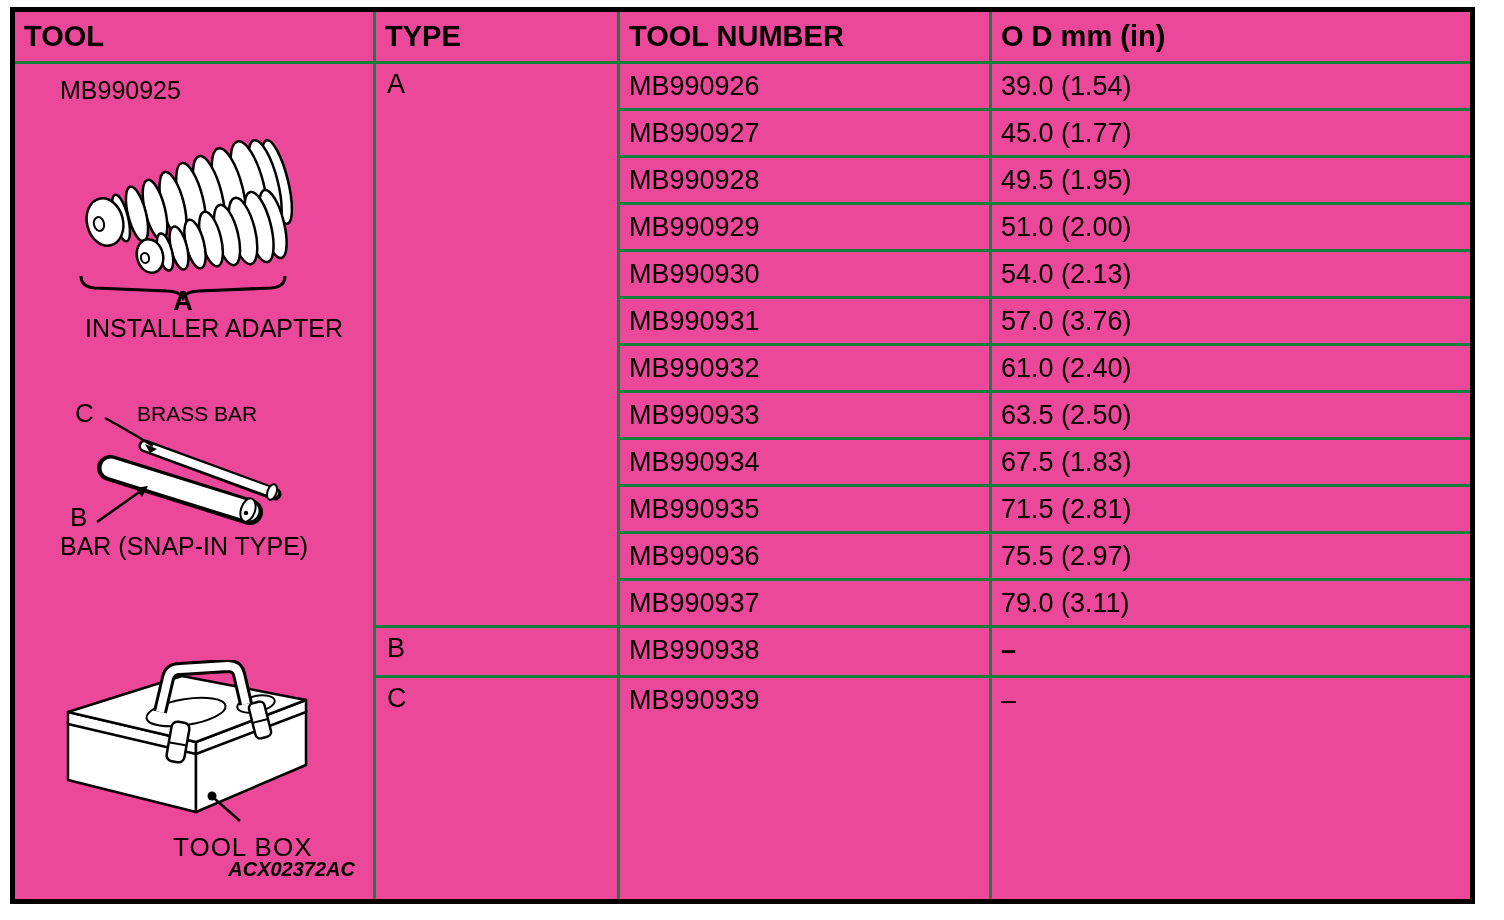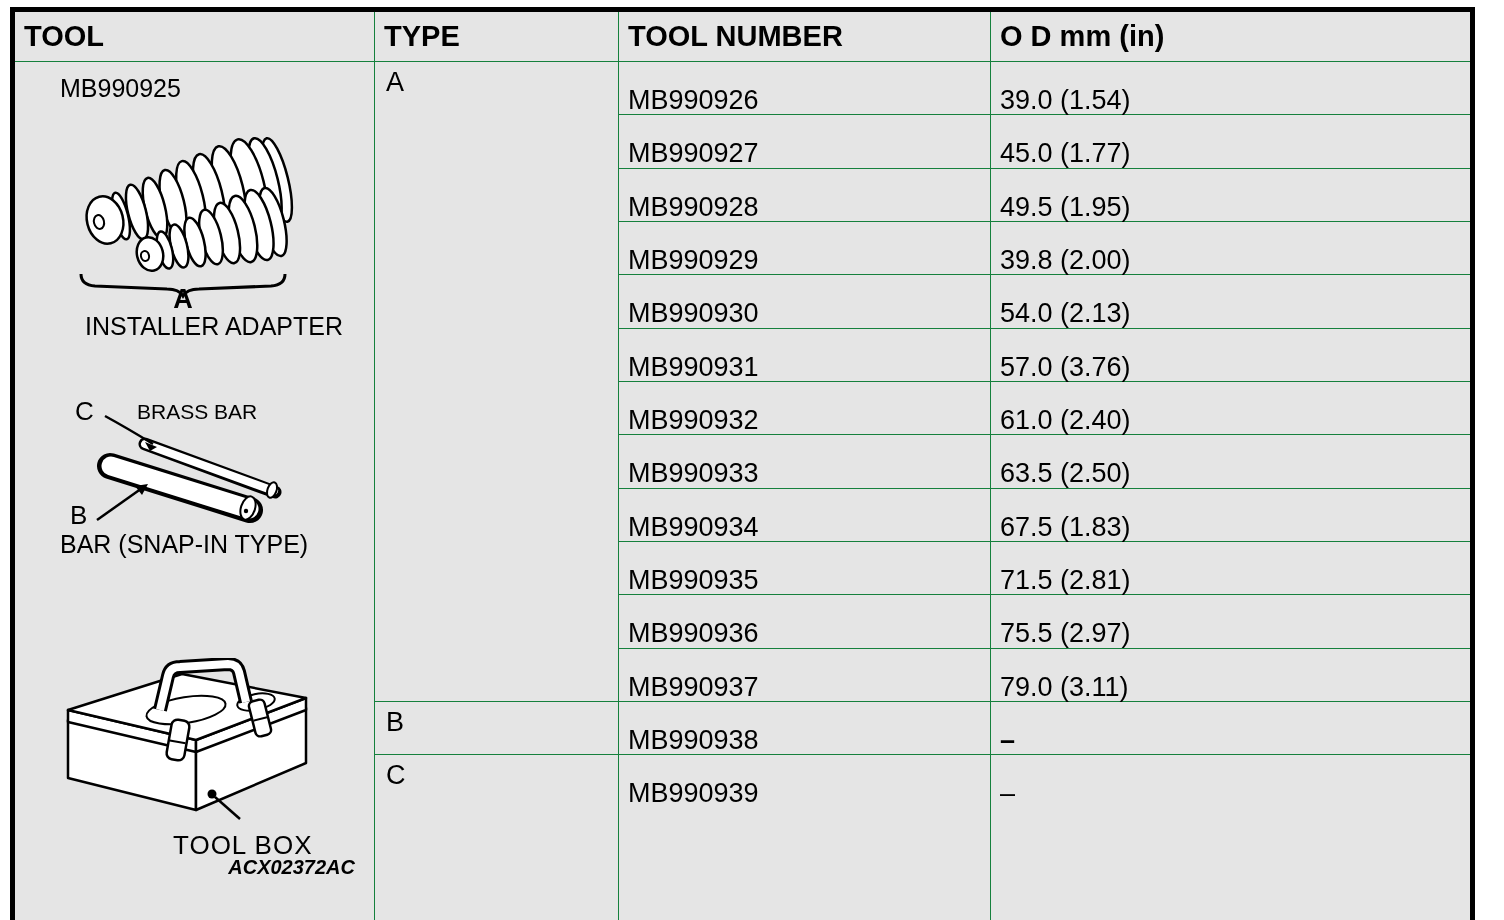--- a/index.html
+++ b/index.html
@@ -5,28 +5,28 @@
   html,body{margin:0;padding:0;}
   body{
     width:1504px;height:920px;background:#fff;color:#000;
     font-family:"Liberation Sans",sans-serif;position:relative;overflow:hidden;
   }
   table.tools{
     position:absolute;left:10px;top:7px;
     border-collapse:collapse;table-layout:fixed;width:1460px;
     border:5px solid #000;
   }
-  .tools th,.tools td{border:1px solid #15803d;padding:0;background:#e5e5e5;}
+  .tools th,.tools td{border:3px solid #15803d;padding:0;background:#ec4899;}
   .tools th{
     font-size:29px;font-weight:bold;text-align:left;
     padding:8px 0 8px 9px;vertical-align:middle;height:49px;box-sizing:border-box;
   }
   td.num,td.od{
     font-size:27px;font-weight:normal;vertical-align:top;
-    padding:24px 0 0 9px;line-height:1.05;
+    padding:8px 0 0 9px;line-height:1.05;
   }
   td.od.bold-dash{font-weight:bold;}
   td.type{
     font-size:27px;vertical-align:top;padding:5px 0 0 11px;
   }
   tr.r{height:47px;}
   tr.rb{height:50px;}
   tr.rc{height:225px;}
   td.tool-cell{vertical-align:top;}
   .tool-inner{position:relative;width:100%;height:679px;}
@@ -170,21 +170,21 @@
   <tr class="r">
     <td class="num">MB990927</td>
     <td class="od">45.0 (1.77)</td>
   </tr>
   <tr class="r">
     <td class="num">MB990928</td>
     <td class="od">49.5 (1.95)</td>
   </tr>
   <tr class="r">
     <td class="num">MB990929</td>
-    <td class="od">39.8 (2.00)</td>
+    <td class="od">51.0 (2.00)</td>
   </tr>
   <tr class="r">
     <td class="num">MB990930</td>
     <td class="od">54.0 (2.13)</td>
   </tr>
   <tr class="r">
     <td class="num">MB990931</td>
     <td class="od">57.0 (3.76)</td>
   </tr>
   <tr class="r">

